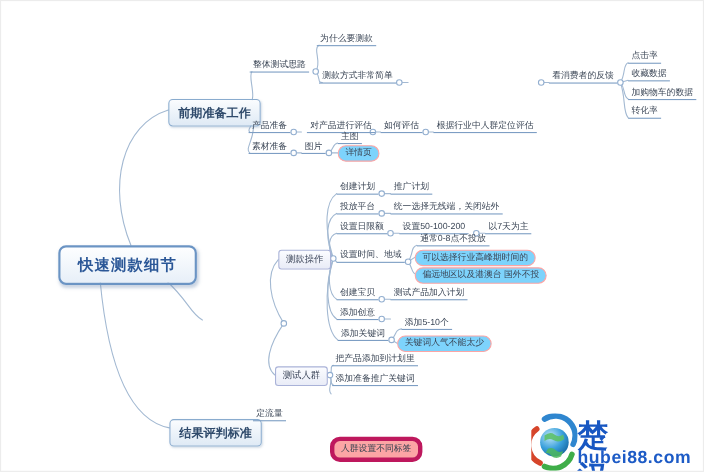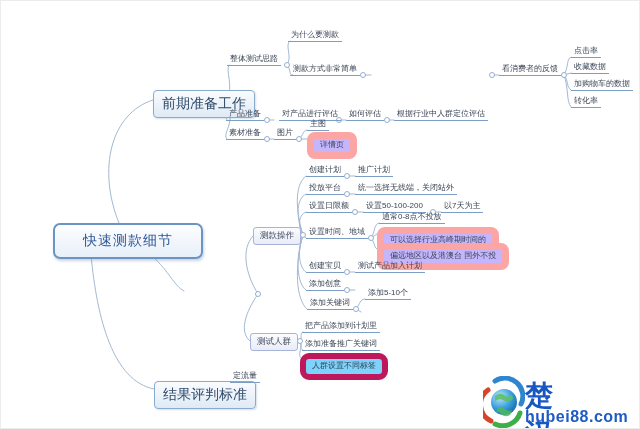--- a/index.html
+++ b/index.html
@@ -8,43 +8,43 @@
     border:1px solid #ececec;background:#fff;overflow:hidden;
     font-family:"Liberation Sans","DejaVu Sans",sans-serif;
   }
   svg.wires{position:absolute;left:0;top:0;z-index:0;}
   .node{position:absolute;z-index:2;white-space:nowrap;color:#3b4656;}
   .leaf{
     font-size:8px;line-height:10px;padding:0 3px 1px 3px;
     border-bottom:1px solid #7d9ec4;color:#3b4656;
   }
   .rootnode{
-    font-size:14px;font-weight:normal;letter-spacing:1px;color:#2b5797;
+    font-size:14px;font-weight:bold;letter-spacing:1px;color:#2b5797;
     background:linear-gradient(#fdfeff,#e7eff8);
-    border:2px solid #6b94c4;border-radius:7px;padding:7px 28px;
+    border:2px solid #6b94c4;border-radius:7px;padding:7px 16px;
     box-shadow:1px 2px 3px rgba(100,130,170,.35);
   }
   .branch{
-    font-size:14px;font-weight:normal;color:#2f4a6b;
+    font-size:11px;font-weight:bold;color:#2f4a6b;
     background:linear-gradient(#fafcfe,#dfeaf5);
     border:1px solid #89abce;border-radius:4px;padding:4px 8px;
     box-shadow:1px 1px 2px rgba(120,150,180,.3);
   }
   .subbox{
     font-size:8.5px;color:#3a4458;
     background:linear-gradient(#fbfcff,#e9ecf7);
     border:1px solid #a9b2d8;border-radius:3px;padding:2px 6px;
   }
   .callout{
-    font-size:8px;line-height:10px;color:#3b4656;background:#c4b5fd;
-    border:7px solid #fca5a5;border-radius:8px;padding:1px 6px 2px 6px;
+    font-size:8px;line-height:10px;color:#3b4656;background:#7dd3fc;
+    border:1px solid #fca5a5;border-radius:8px;padding:1px 6px 2px 6px;
   }
   .highlight{
-    font-size:8px;line-height:10px;color:#33404f;background:#7dd3fc;
-    border:6px solid #be185d;border-radius:9px;padding:2px 6px 3px 6px;
+    font-size:8px;line-height:10px;color:#33404f;background:#fca5a5;
+    border:4px solid #be185d;border-radius:9px;padding:2px 6px 3px 6px;margin-top:44px;
   }
   .watermark{position:absolute;z-index:3;}
   .wm-name{
     position:absolute;left:524px;top:376px;font-size:28px;font-weight:bold;
     color:#1857c2;letter-spacing:3px;
   }
   .wm-url{
     position:absolute;left:524px;top:407px;font-size:16px;font-weight:bold;
     color:#1d5bc6;letter-spacing:.5px;
   }
@@ -174,20 +174,21 @@
   <div class="node leaf" style="left:440px;top:200px">以7天为主</div>
   <div class="node leaf" style="left:305px;top:226px">设置时间、地域</div>
   <div class="node leaf" style="left:378px;top:211px">通常0-8点不投放</div>
   <div class="node callout" style="left:376px;top:226px">可以选择行业高峰期时间的</div>
   <div class="node callout" style="left:376px;top:242px">偏远地区以及港澳台 国外不投</div>
   <div class="node leaf" style="left:305px;top:260px">创建宝贝</div>
   <div class="node leaf" style="left:354px;top:260px">测试产品加入计划</div>
   <div class="node leaf" style="left:305px;top:278px">添加创意</div>
   <div class="node leaf" style="left:306px;top:297px">添加关键词</div>
   <div class="node leaf" style="left:364px;top:287px">添加5-10个</div>
+  <div class="node callout" style="left:360px;top:304px">关键词人气不能太少</div>
 
   <div class="node subbox" style="left:249px;top:332px">测试人群</div>
   <div class="node leaf" style="left:301px;top:320px">把产品添加到计划里</div>
   <div class="node leaf" style="left:301px;top:338px">添加准备推广关键词</div>
   <div class="node highlight" style="left:299px;top:352px">人群设置不同标签</div>
 
   <div class="node branch" style="left:153px;top:380px">结果评判标准</div>
   <div class="node leaf" style="left:229px;top:370px">定流量</div>
 
   <div class="watermark">

